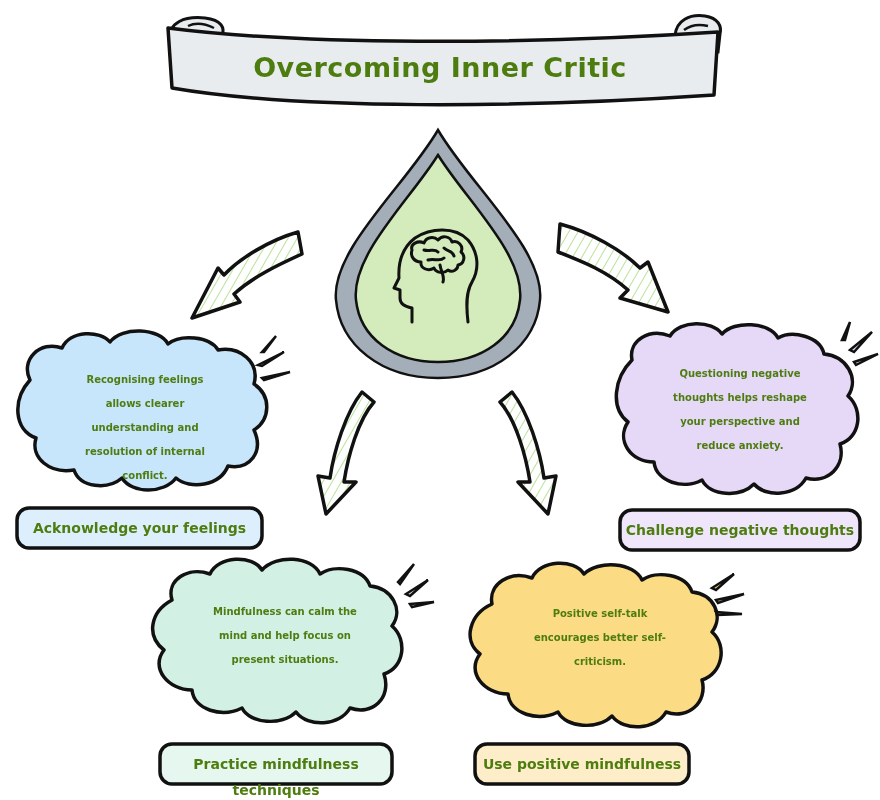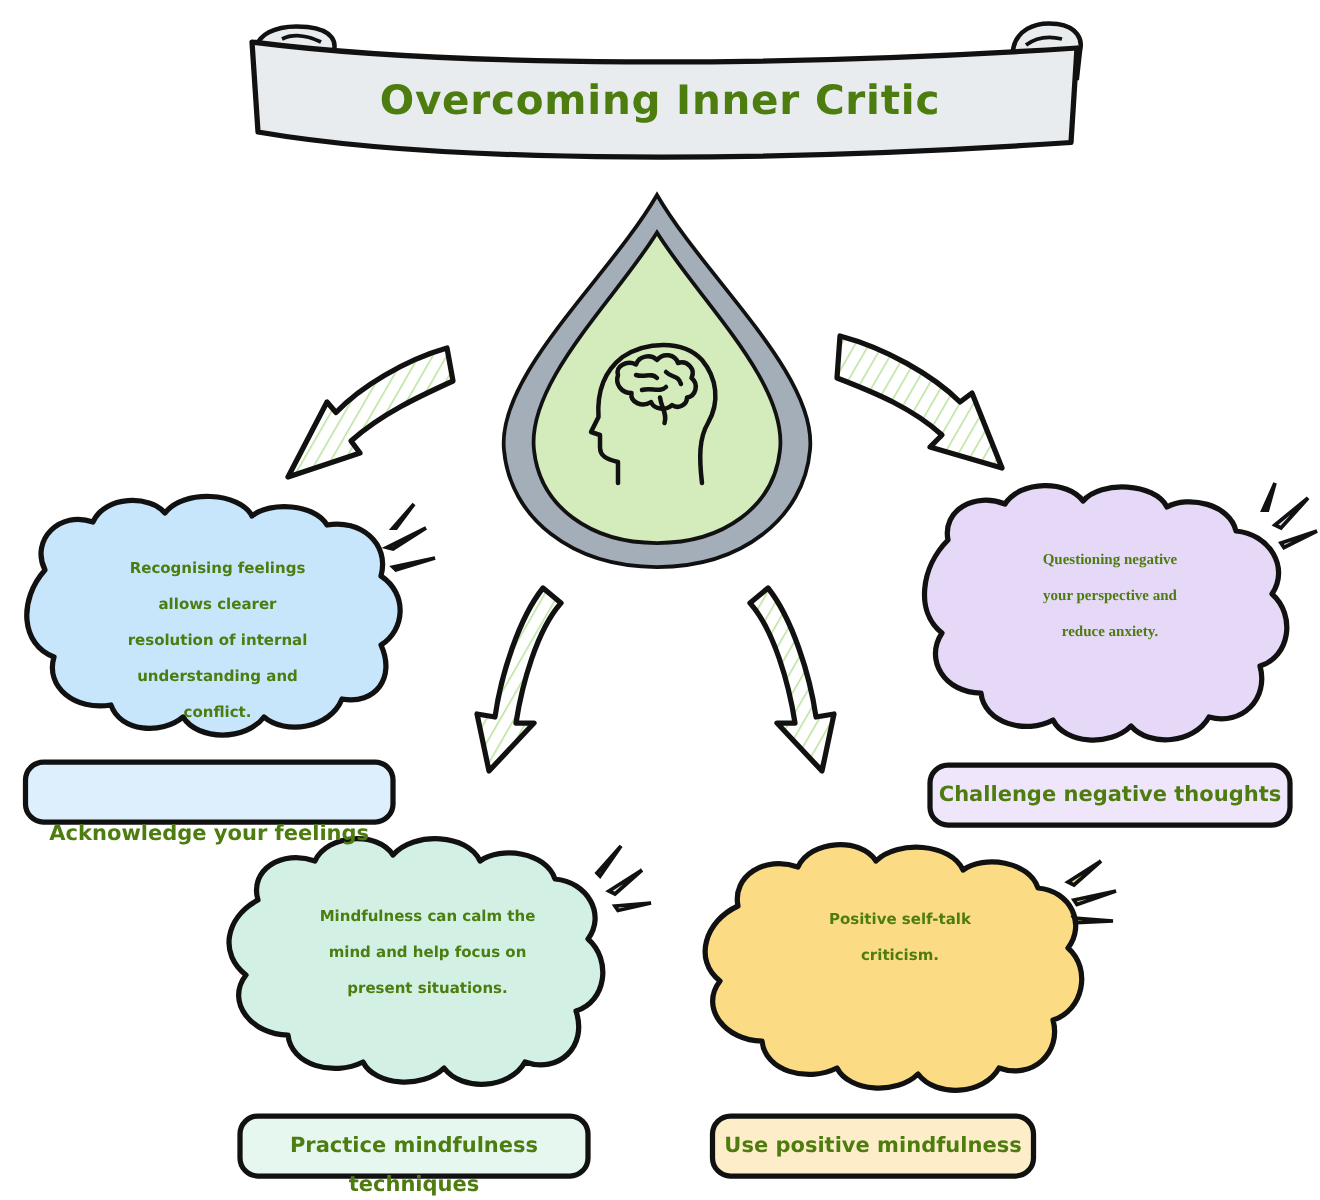--- a/index.html
+++ b/index.html
@@ -92,41 +92,43 @@
   <rect x="620" y="510" width="240" height="40" rx="12" fill="#efe6fb" stroke="#111" stroke-width="3.5"></rect>
   <rect x="160" y="744" width="232" height="40" rx="12" fill="#e5f7ef" stroke="#111" stroke-width="3.5"></rect>
   <rect x="475" y="744" width="214" height="40" rx="12" fill="#fdeec9" stroke="#111" stroke-width="3.5"></rect>
 </svg>
 
 <div class="txt title">Overcoming Inner Critic</div>
 
 <div class="txt cloud-text" style="left:40px; top:368px; width:210px;">
   <div>Recognising feelings</div>
   <div>allows clearer</div>
+  <div>understanding and</div>
   <div>resolution of internal</div>
-  <div>understanding and</div>
   <div>conflict.</div>
 </div>
 
-<div class="txt cloud-text" style="left:635px; top:362px; width:210px;font-family:Liberation Serif, serif;">
+<div class="txt cloud-text" style="left:635px; top:362px; width:210px;">
   <div>Questioning negative</div>
+  <div>thoughts helps reshape</div>
   <div>your perspective and</div>
   <div>reduce anxiety.</div>
 </div>
 
 <div class="txt cloud-text" style="left:175px; top:600px; width:220px;">
   <div>Mindfulness can calm the</div>
   <div>mind and help focus on</div>
   <div>present situations.</div>
 </div>
 
 <div class="txt cloud-text" style="left:490px; top:602px; width:220px;">
   <div>Positive self-talk</div>
+  <div>encourages better self-</div>
   <div>criticism.</div>
 </div>
 
-<div class="txt label-text" style="left:17px; top:518px; width:245px;margin-top:28px;">Acknowledge your feelings</div>
+<div class="txt label-text" style="left:17px; top:518px; width:245px;">Acknowledge your feelings</div>
 <div class="txt label-text" style="left:620px; top:520px; width:240px;">Challenge negative thoughts</div>
 <div class="txt label-text" style="left:160px; top:754px; width:232px;">
   <div>Practice mindfulness</div>
   <div style="margin-top:6px;">techniques</div>
 </div>
 <div class="txt label-text" style="left:475px; top:754px; width:214px;">Use positive mindfulness</div>
 
 </body></html>

